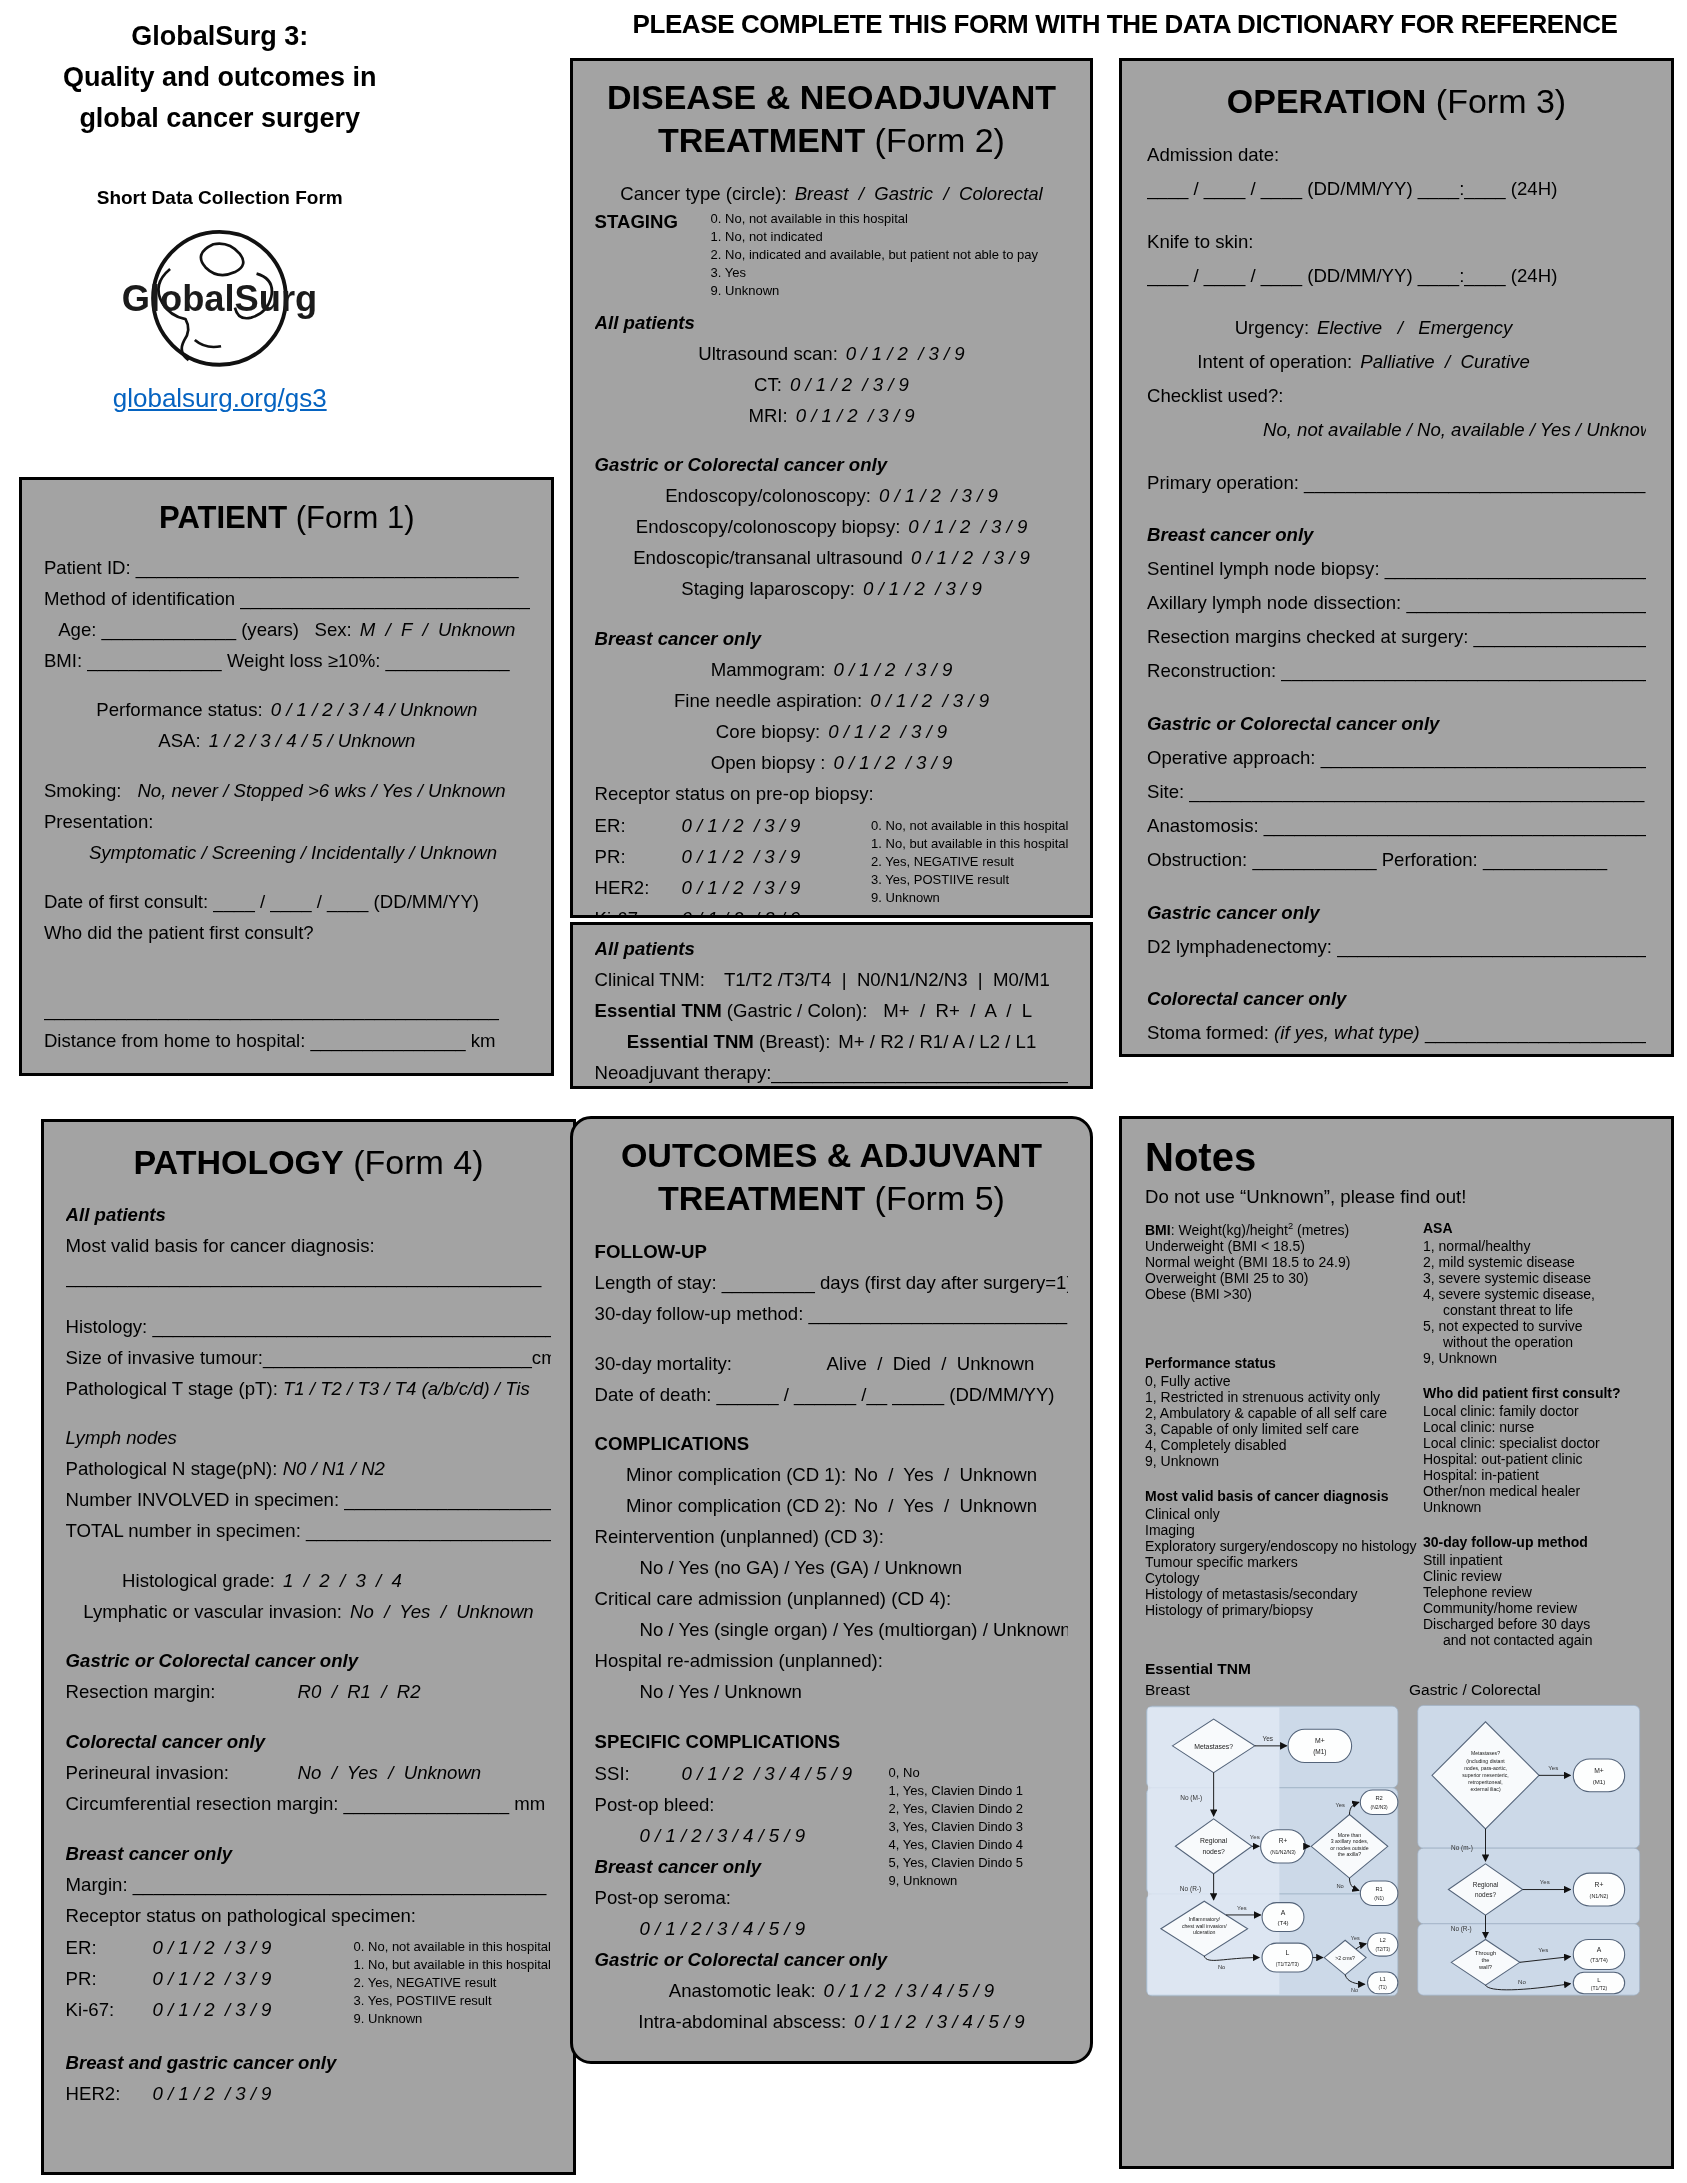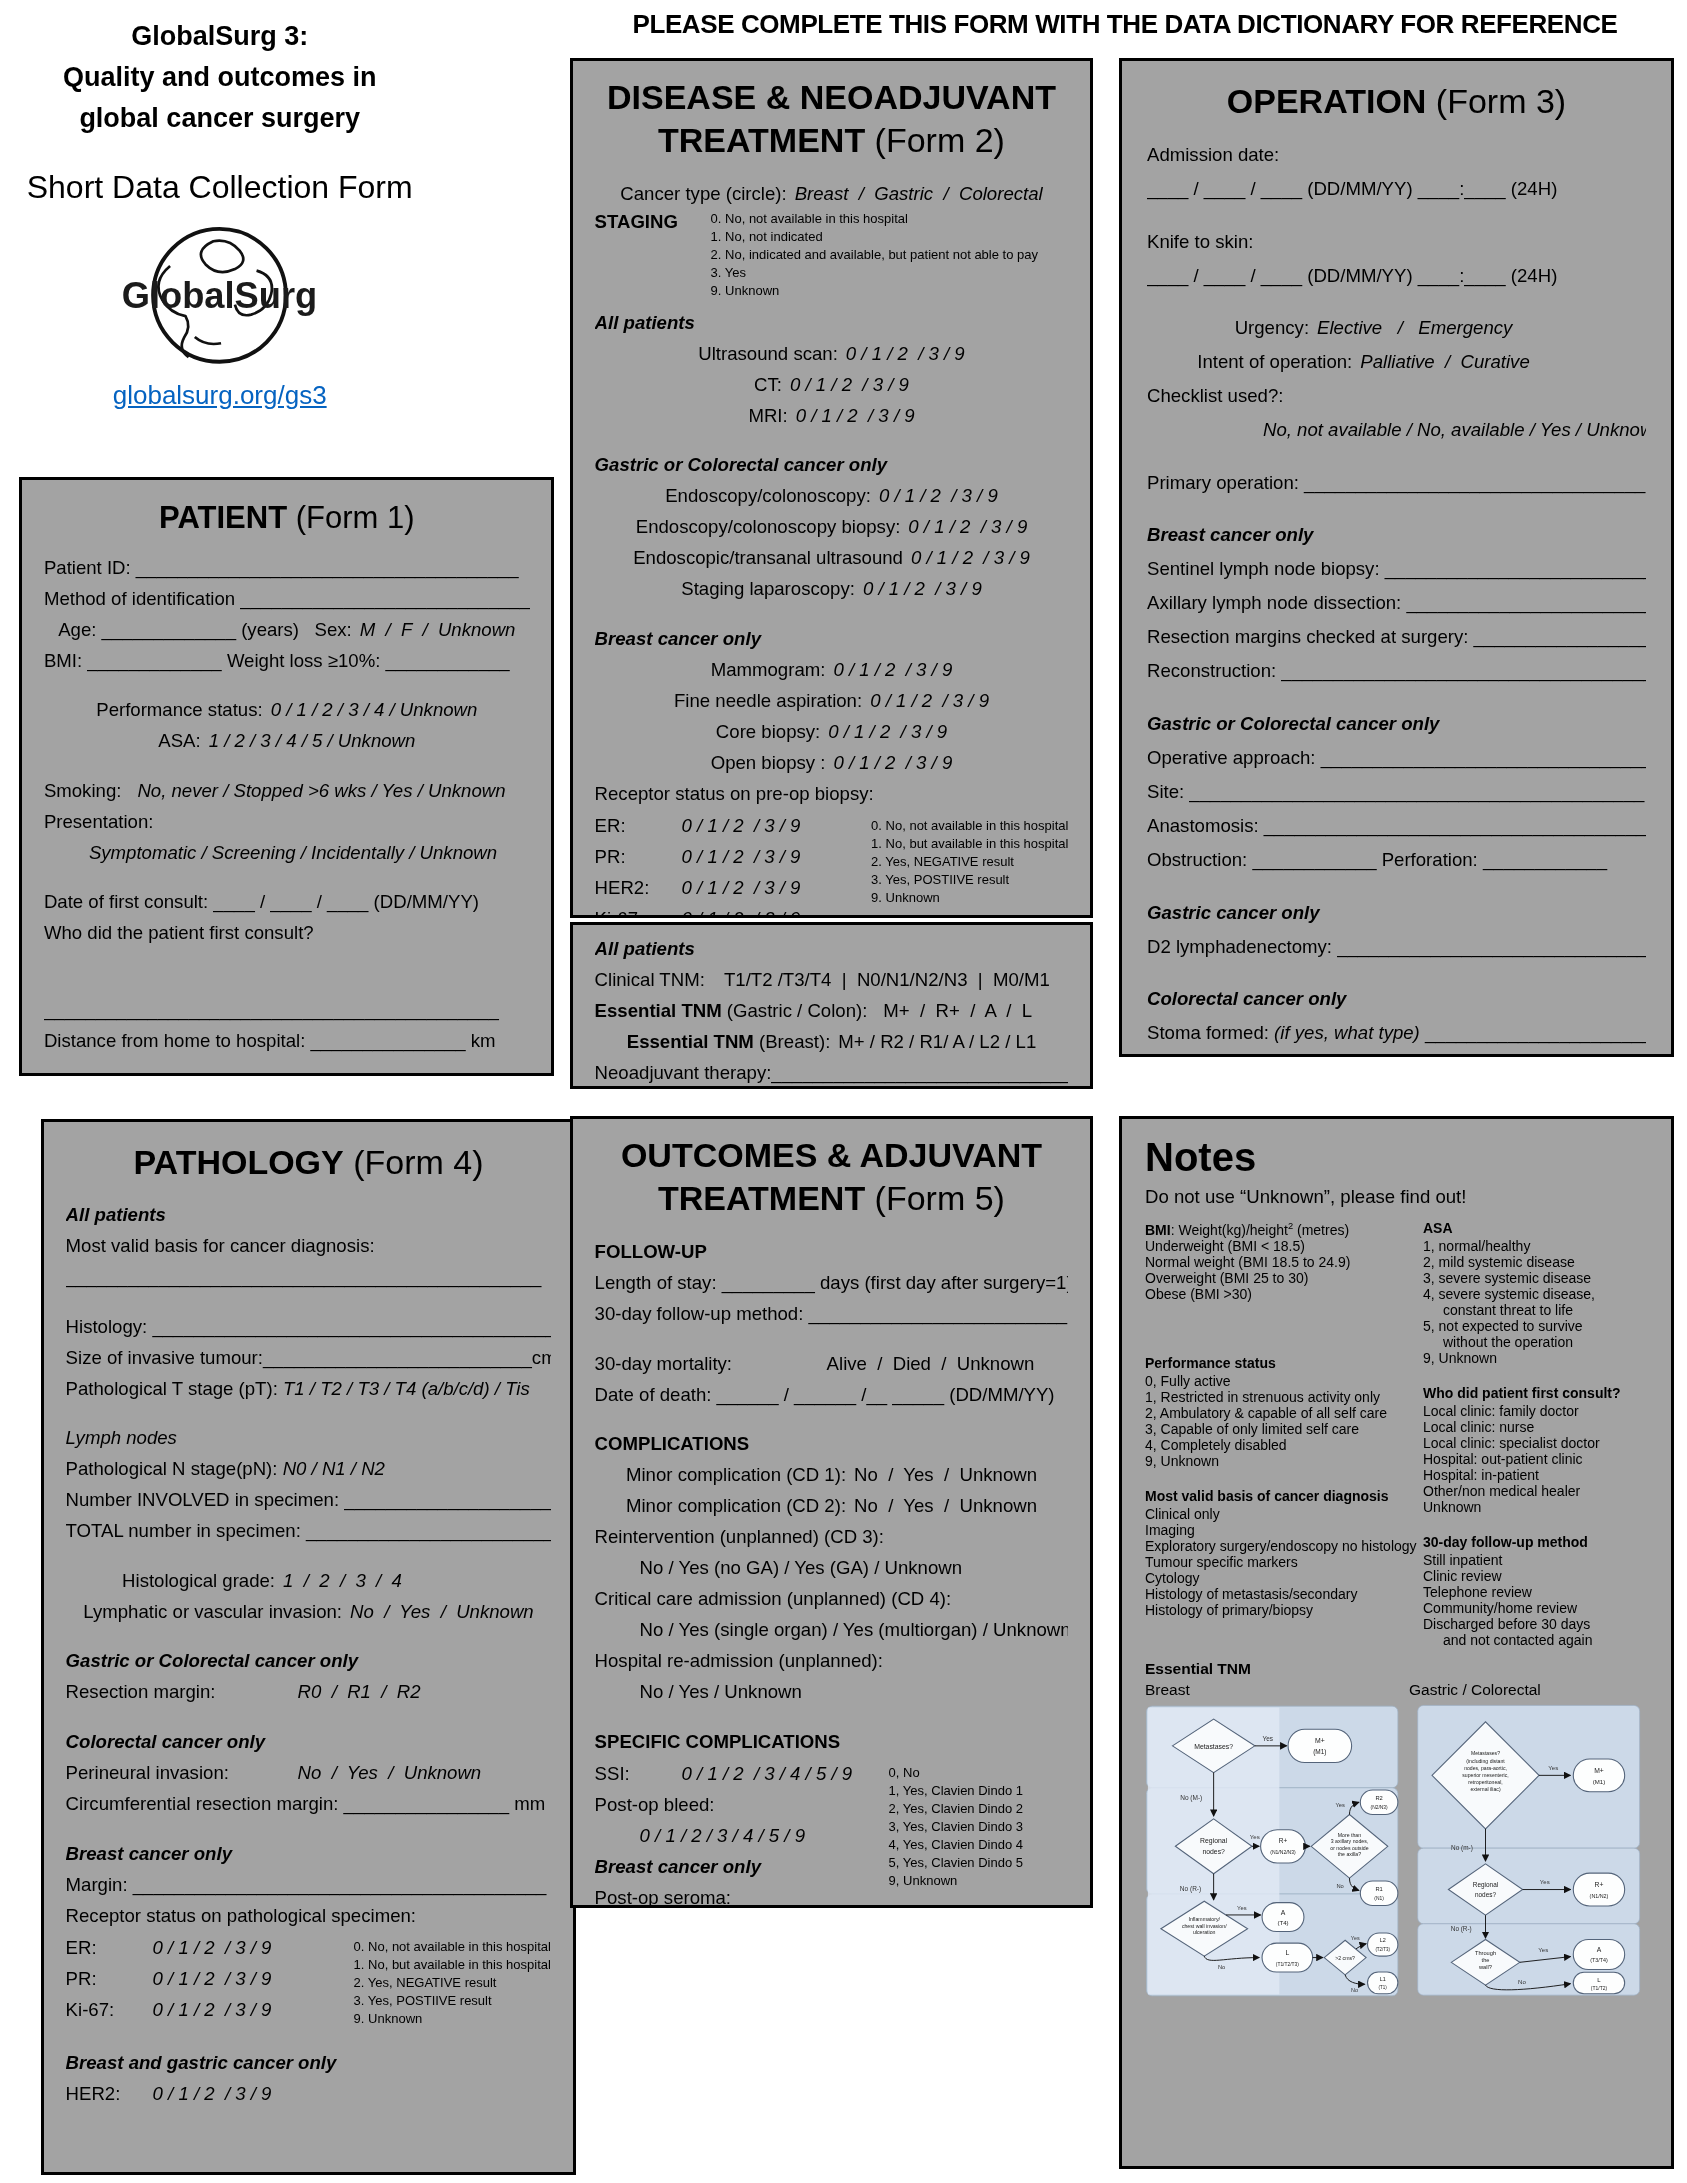--- a/index.html
+++ b/index.html
@@ -3,33 +3,33 @@
 <meta charset="utf-8">
 <style>
   html,body{margin:0;padding:0;background:#fff;}
   body{width:1688px;height:2183px;position:relative;color:#000;
        font-family:"Liberation Sans","DejaVu Sans",sans-serif;}
   .notice{position:absolute;left:572px;top:9.3px;width:1106px;text-align:center;
           font-size:26px;font-weight:bold;letter-spacing:-0.4px;}
   
   .masthead{position:absolute;left:7.7px;top:15.5px;width:424px;text-align:center;}
   .mh-title{font-size:27px;font-weight:bold;line-height:41px;}
-  .mh-sub{font-size:32px;font-weight:normal;margin-top:30px;}
+  .mh-sub{font-size:19px;font-weight:bold;margin-top:48px;}
   .mh-logo{margin-top:15.5px;}
   .mh-link{display:inline-block;margin-top:4.6px;font-size:26px;color:#0563C1;
            text-decoration:underline;}
   
   .panel{position:absolute;border:3.1px solid #000;background:#a3a3a3;box-sizing:border-box;
          overflow:hidden;}
   #p-patient{left:19.3px;top:477px;width:535px;height:599px;padding:17px 21.6px;}
   #p-form2a{left:570px;top:58px;width:523px;height:860px;padding:12.4px 21.6px;}
   #p-form2b{left:570px;top:922px;width:523px;height:167px;padding:7.7px 21.6px;}
   #p-form3{left:1119px;top:58px;width:555px;height:999px;padding:15.5px 25px;}
   #p-form4{left:21px;top:1119px;width:535px;height:1056px;padding:15.5px 21.6px;margin-left:20px;}
-  #p-form5{left:570px;top:1116px;width:523px;height:792px;padding:12.4px 21.6px;}
+  #p-form5{left:570px;top:1116px;width:523px;height:948px;padding:12.4px 21.6px;border-radius:21px;}
   #p-notes{left:1119px;top:1116px;width:555px;height:1053px;padding:14px 23px;}
   .ptitle{text-align:center;font-weight:bold;margin:3.1px 0 15.5px;}
   .t40{font-size:31px;} .t44{font-size:34px;line-height:43px;}
   .treg{font-weight:normal;}
   
   .row{font-size:18.6px;line-height:31px;white-space:nowrap;overflow:hidden;}
   .row span{white-space:pre;}
   .r3{line-height:34px;}
   .split{display:flex;justify-content:center;gap:8px;}
   .opt{font-style:italic;}

